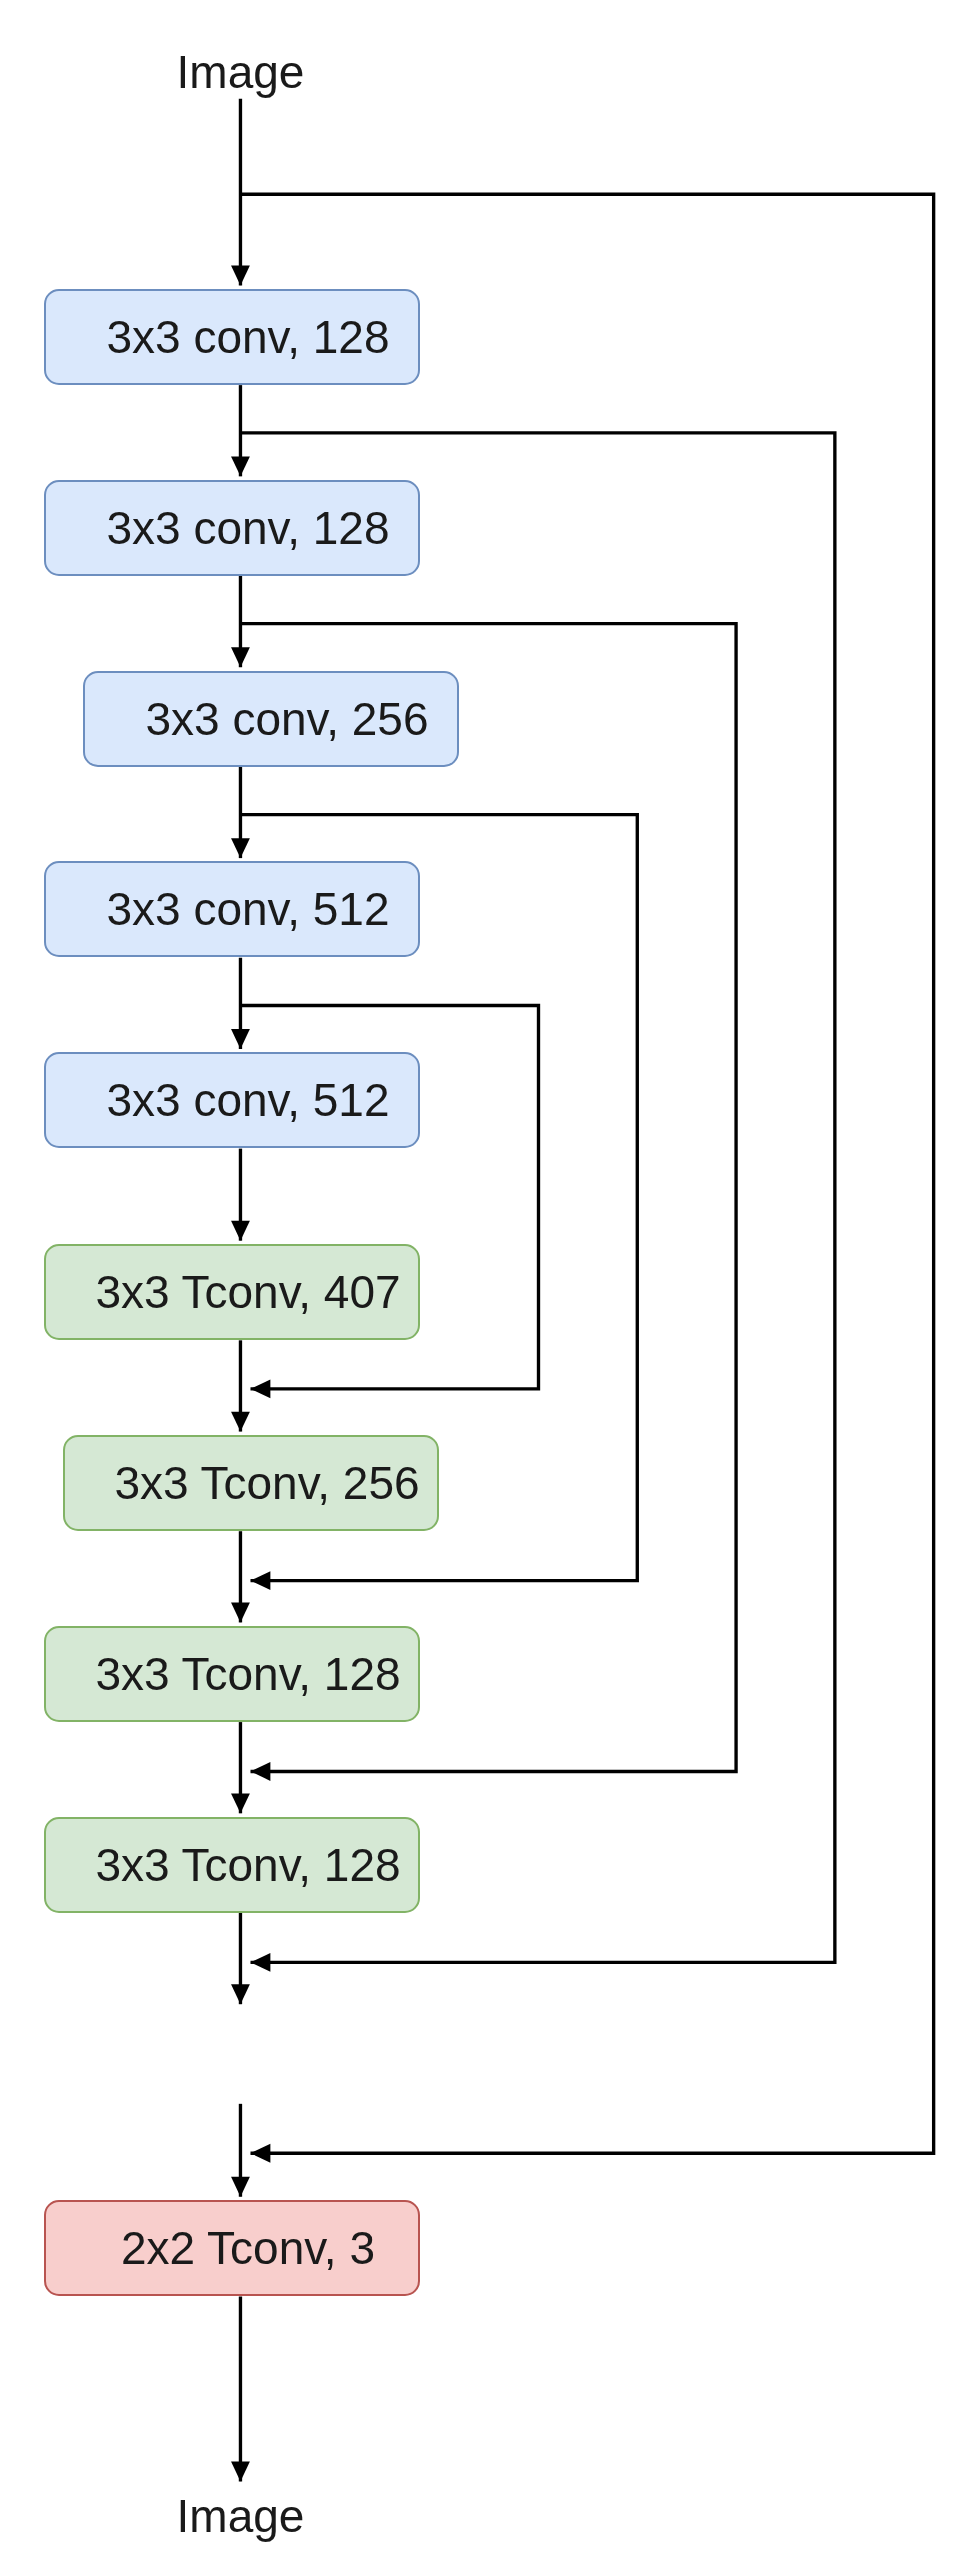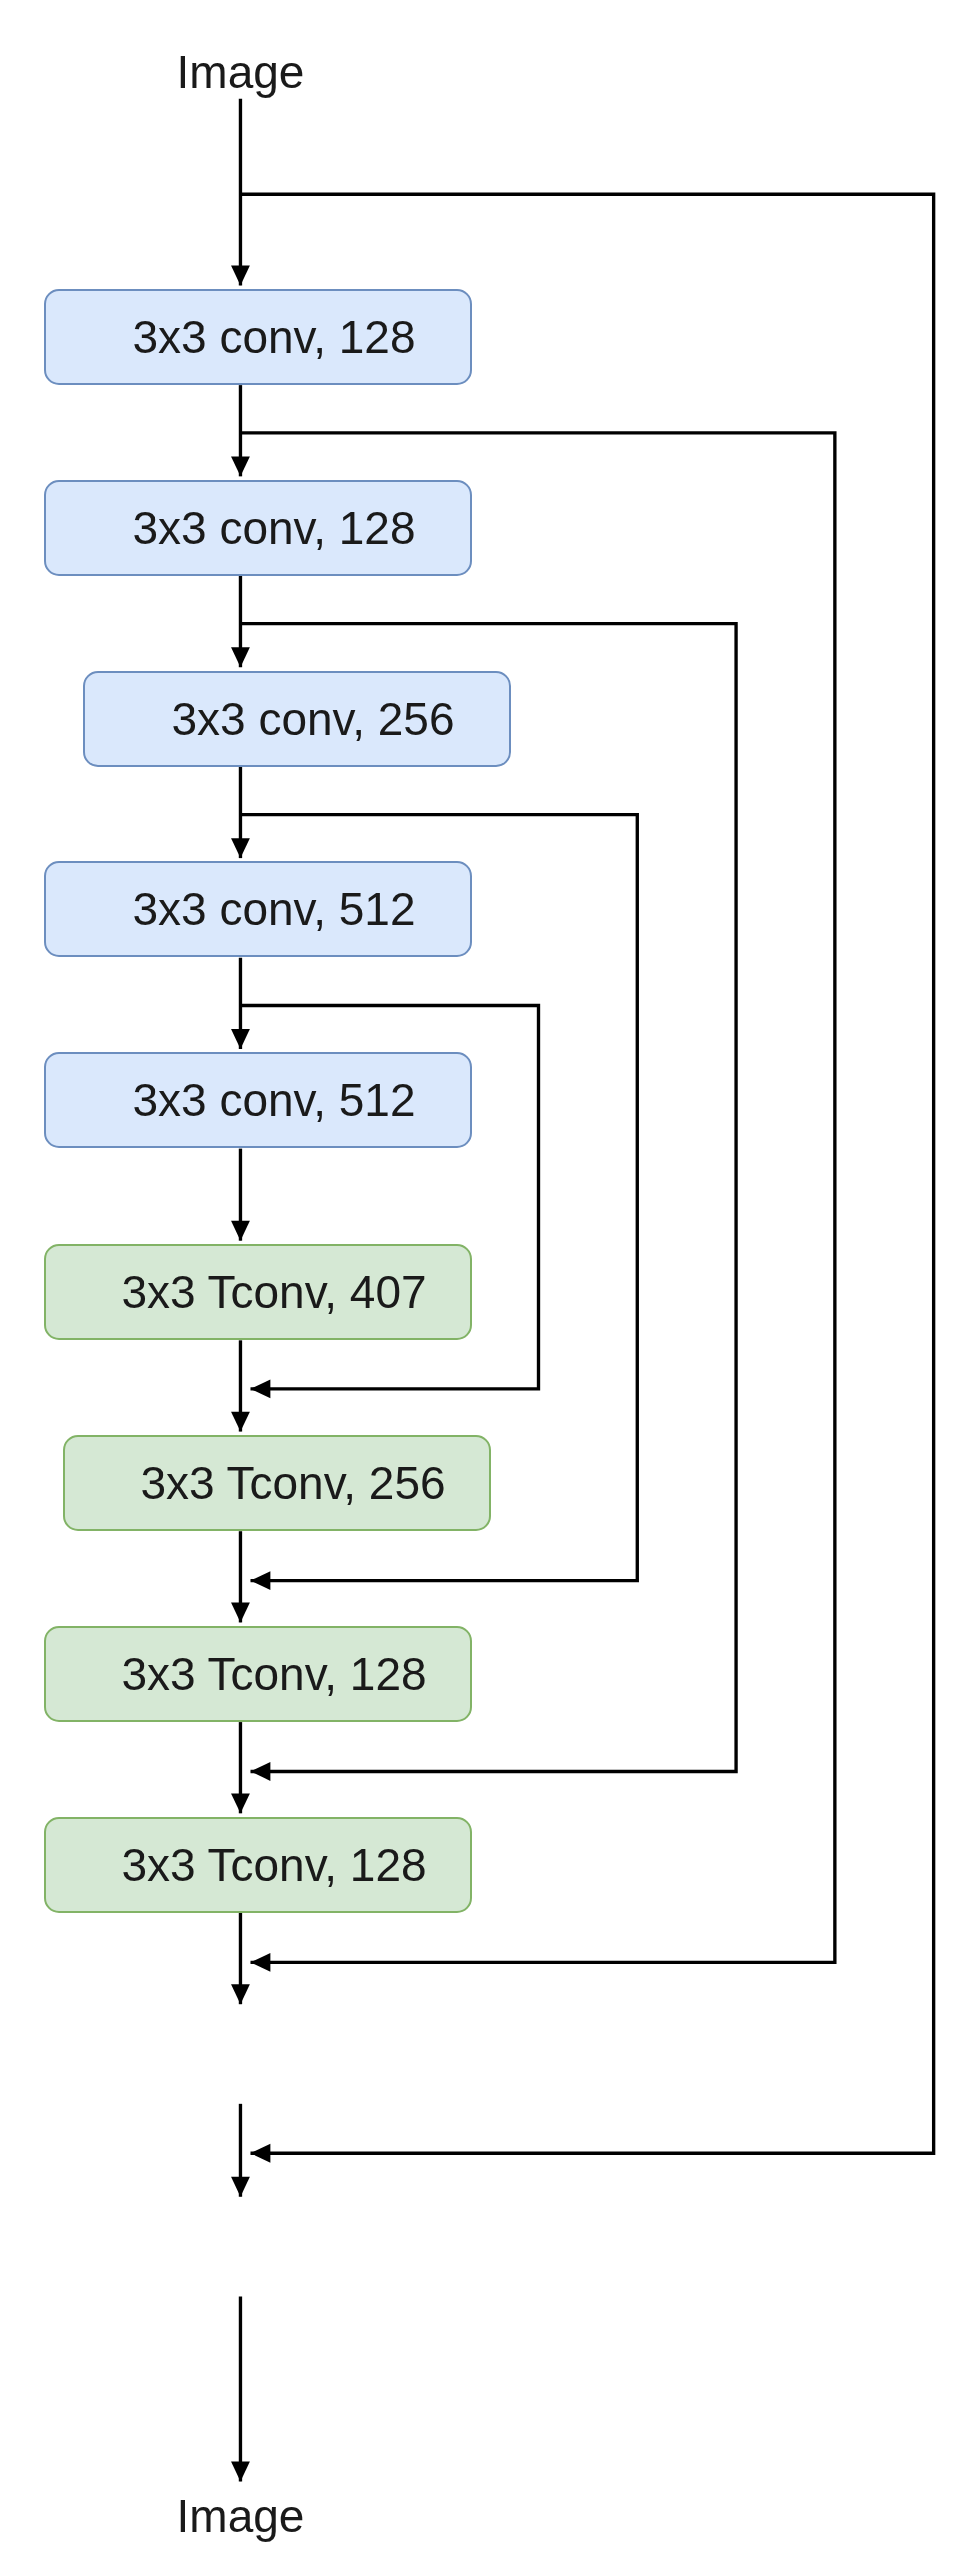--- a/index.html
+++ b/index.html
@@ -7,21 +7,21 @@
     position:relative;
     width:969px;height:2576px;
     background:#ffffff;
     font-family:"Liberation Sans", sans-serif;
     overflow:hidden;
   }
   #connectors{position:absolute;left:0;top:0;width:969px;height:2576px;}
   .edge{stroke:#000000;stroke-width:4;fill:none;}
   .node{
     position:absolute;
-    left:44px;width:428px;height:96px;
+    left:44px;width:376px;height:96px;
     box-sizing:border-box;
     border-radius:15px;
     display:flex;align-items:center;justify-content:center;
     font-size:46px;color:#1a1a1a;
     white-space:nowrap;
     padding-left:32px;
   }
   .node.conv{background:#dae8fc;border:2.5px solid #6c8ebf;}
   .node.tconv{background:#d5e8d4;border:2.5px solid #82b366;}
   .node.final{background:#f8cecc;border:2.5px solid #b85450;}
@@ -77,17 +77,18 @@
 
   <div class="node conv n0">3x3 conv, 128</div>
   <div class="node conv n1">3x3 conv, 128</div>
   <div class="node conv n2">3x3 conv, 256</div>
   <div class="node conv n3">3x3 conv, 512</div>
   <div class="node conv n4">3x3 conv, 512</div>
   <div class="node tconv n5">3x3 Tconv, 407</div>
   <div class="node tconv n6">3x3 Tconv, 256</div>
   <div class="node tconv n7">3x3 Tconv, 128</div>
   <div class="node tconv n8">3x3 Tconv, 128</div>
+  <div class="node final n10">2x2 Tconv, 3</div>
 
   <div id="output-label" class="endpoint-label">Image</div>
 
 </div>
 
 
 </body></html>

